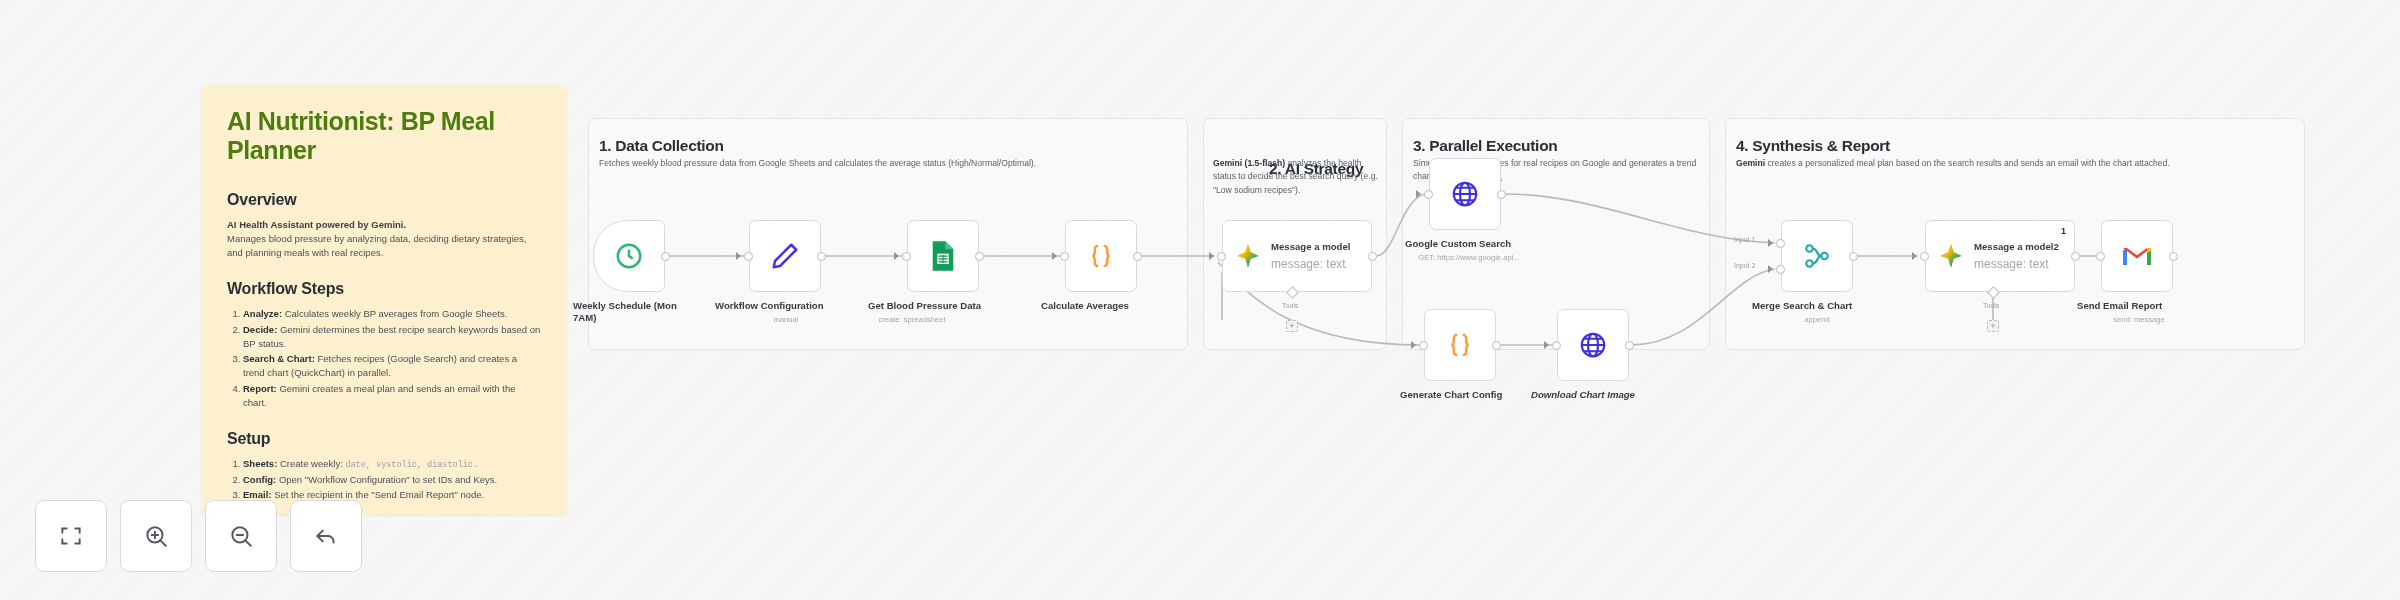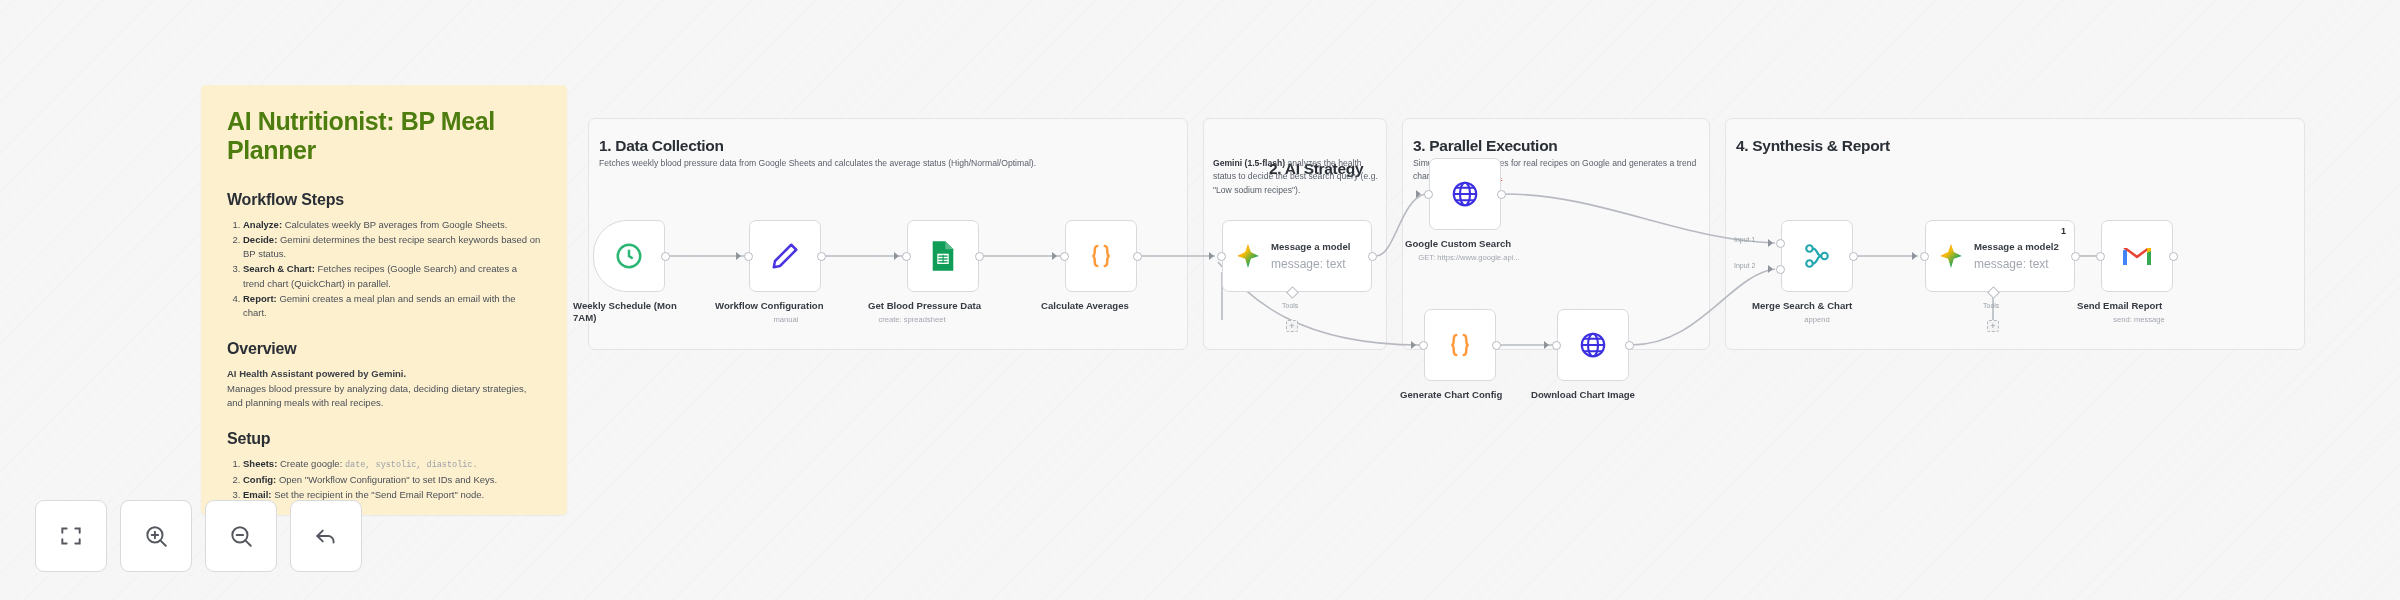--- a/index.html
+++ b/index.html
@@ -155,20 +155,23 @@
   <div class="group-desc" style="left:1213px; top:157px; width:165px;">
     <b>Gemini (1.5-flash)</b><span> analyzes the health status to decide the best search query (e.g. "Low sodium recipes").</span>
   </div>
 
   <div class="group-title" style="left:1413px; top:137px;">3. Parallel Execution</div>
   <div class="group-desc" style="left:1413px; top:157px; width:290px;">
     <span>Simultaneously searches for real recipes on Google and generates a trend chart via </span><a class="lnk">QuickChart.io.</a>
   </div>
 
   <div class="group-title" style="left:1736px; top:137px;">4. Synthesis &amp; Report</div>
+  <div class="group-desc" style="left:1736px; top:157px; width:520px;">
+    <b>Gemini</b><span> creates a personalized meal plan based on the search results and sends an email with the chart attached.</span>
+  </div>
 
   <svg class="wires">
     <g stroke="#b6bac0" stroke-width="1.6" fill="none">
       <line x1="665" y1="256" x2="745" y2="256"></line>
       <line x1="823" y1="256" x2="903" y2="256"></line>
       <line x1="981" y1="256" x2="1061" y2="256"></line>
 
       <path d="M1139 256 C 1175 256, 1180 256, 1215 256"></path>
 
       <path d="M1376 256 C 1395 256, 1400 200, 1425 194"></path>
@@ -293,21 +296,21 @@
   <div class="node sq" style="left:1557px; top:309px;">
     <svg width="30" height="30" viewBox="0 0 24 24" fill="none" stroke="#3b2fe0" stroke-width="1.7">
       <circle cx="12" cy="12" r="9"></circle>
         <ellipse cx="12" cy="12" rx="4" ry="9"></ellipse>
       <path d="M3 12h18M4.5 7h15M4.5 17h15"></path>
     </svg>
   </div>
   <div class="arrow-in" style="left:1544px; top:341px;"></div>
   <div class="port" style="left:1552px; top:341px;"></div>
   <div class="port" style="left:1625px; top:341px;"></div>
-  <div class="node-label" style="left:1531px; top:389px; width:130px;">Download Chart Image</div>
+  <div class="node-label" style="left:1531px; top:389px; width:130px;font-style:italic;">Download Chart Image</div>
 
   <div class="node sq" style="left:1781px; top:220px;">
     <svg width="30" height="30" viewBox="0 0 24 24" fill="none" stroke="#21a6ae" stroke-width="1.7">
       <circle cx="6" cy="6" r="2.6"></circle>
         <circle cx="6" cy="18" r="2.6"></circle>
         <circle cx="18" cy="12" r="2.6"></circle>
       <path d="M8.6 6c4 0 3 6 6.8 6M8.6 18c4 0 3-6 6.8-6"></path>
     </svg>
   </div>
   <div class="arrow-in" style="left:1768px; top:239px;"></div>
@@ -357,41 +360,41 @@
   </div>
   <div class="port" style="left:2096px; top:252px;"></div>
   <div class="port" style="left:2169px; top:252px;"></div>
   <div class="node-label" style="left:2077px; top:300px; width:124px;">Send Email Report</div>
   <div class="node-sub" style="left:2077px; top:315px; width:124px;">send: message</div>
 
   <div id="sticky">
     <h1>AI Nutritionist: BP Meal Planner</h1>
 
     <div class="sect">
+      <h2>Overview</h2>
+      <p class="lead">
+        <b>AI Health Assistant powered by Gemini.</b><br>
+        <span>Manages blood pressure by analyzing data, deciding dietary strategies, and planning meals with real recipes.</span>
+      </p>
+    </div>
+
+    <div class="sect">
       <h2>Workflow Steps</h2>
       <ol>
         <li><b>Analyze:</b><span> Calculates weekly BP averages from Google Sheets.</span></li>
         <li><b>Decide:</b><span> Gemini determines the best recipe search keywords based on BP status.</span></li>
         <li><b>Search &amp; Chart:</b><span> Fetches recipes (Google Search) and creates a trend chart (QuickChart) in parallel.</span></li>
         <li><b>Report:</b><span> Gemini creates a meal plan and sends an email with the chart.</span></li>
       </ol>
     </div>
 
     <div class="sect">
-      <h2>Overview</h2>
-      <p class="lead">
-        <b>AI Health Assistant powered by Gemini.</b><br>
-        <span>Manages blood pressure by analyzing data, deciding dietary strategies, and planning meals with real recipes.</span>
-      </p>
-    </div>
-
-    <div class="sect">
       <h2>Setup</h2>
       <ol>
-        <li><b>Sheets:</b><span> Create google: </span><code>date, systolic, diastolic.</code></li>
+        <li><b>Sheets:</b><span> Create weekly: </span><code>date, systolic, diastolic.</code></li>
         <li><b>Config:</b><span> Open "Workflow Configuration" to set IDs and Keys.</span></li>
         <li><b>Email:</b><span> Set the recipient in the "Send Email Report" node.</span></li>
       </ol>
     </div>
 
   </div>
 
   <div id="toolbar">
     <div class="tbtn">
       <svg width="26" height="26" viewBox="0 0 24 24" fill="none" stroke="#55595f" stroke-width="1.8" stroke-linecap="round">

